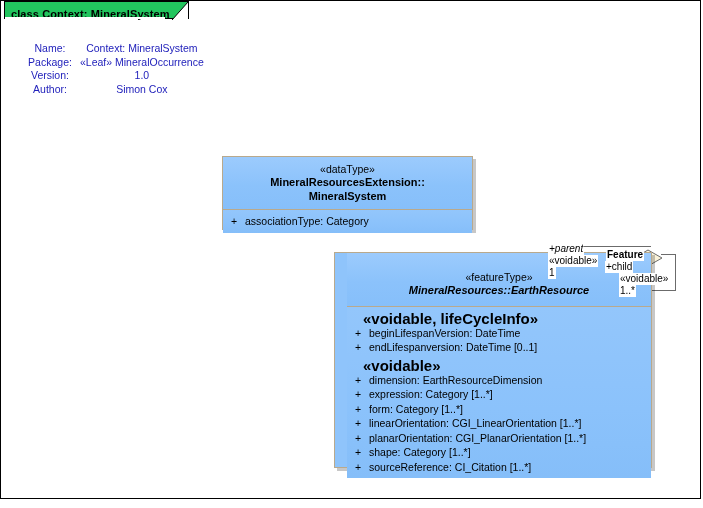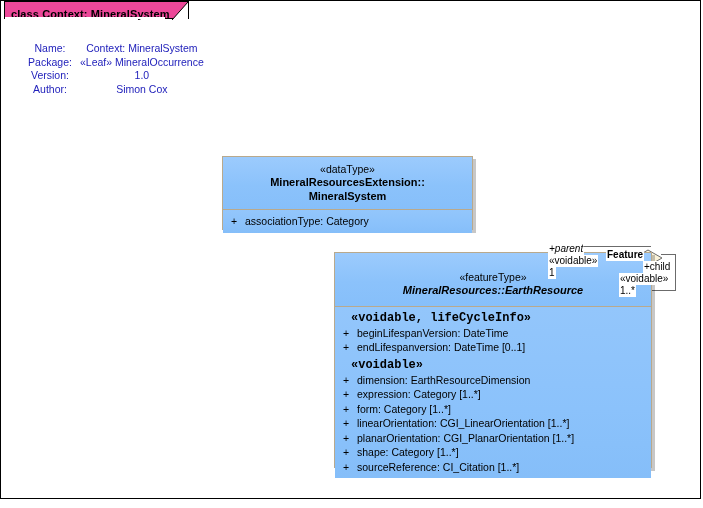--- a/index.html
+++ b/index.html
@@ -41,21 +41,21 @@
   }
   #diagram-tab .tab-body {
     position: relative;
     height: 18px;
     padding: 8px 0 0 6px;
     border: 1px solid #000000;
     border-bottom: 1px solid #000000;
     box-sizing: border-box;
     display: flex;
     align-items: center;
-    background: #ec4899;
+    background: #22c55e;
   }
   #diagram-tab .tab-label {
     font-size: 11px;
     font-weight: bold;
     color: #000000;
     white-space: nowrap;
     letter-spacing: 0.1px;
     padding-right: 18px;
   }
   
@@ -143,27 +143,26 @@
   .attr-vis {
     width: 22px;
     text-align: center;
     flex: 0 0 22px;
     font-size: 10.5px;
   }
   .attr-text {
     flex: 1 1 auto;
   }
   .group-row {
-    font-size: 12px;
+    font-size: 15px;
     font-weight: bold;
     color: #000000;
     line-height: 15px;
     padding-left: 16px;
     white-space: nowrap;
-    font-family: Liberation Mono, monospace;
   }
 
   
   #assoc-layer {
     position: absolute;
     left: 0;
     top: 0;
     width: 703px;
     height: 508px;
     pointer-events: none;
@@ -255,21 +254,21 @@
     </div>
     <div class="uml-divider"></div>
     <div class="uml-compartment">
       <div class="attr-row">
         <span class="attr-vis">+</span>
         <span class="attr-text">associationType: Category</span>
       </div>
     </div>
   </div>
 
-  <div class="uml-class" style="left:334px; top:252px; width:318px; height:216px;">
+  <div class="uml-class" style="left:334px; top:252px; width:318px; height:216px;padding-left:12px;">
     <div class="uml-header" style="padding-top:18px; padding-bottom:8px;">
       <div class="uml-stereotype">«featureType»</div>
       <div class="uml-name italic">MineralResources::EarthResource</div>
     </div>
     <div class="uml-divider"></div>
     <div class="uml-compartment">
 
       <div class="group-row">«voidable, lifeCycleInfo»</div>
       <div class="attr-row">
         <span class="attr-vis">+</span>
@@ -312,17 +311,17 @@
 
     </div>
   </div>
 
   <div class="assoc-label" style="left:548px; top:243px;font-style:italic;">+parent</div>
   <div class="assoc-label" style="left:548px; top:255px;">«voidable»</div>
   <div class="assoc-label" style="left:548px; top:267px;">1</div>
 
   <div class="assoc-name" style="left:606px; top:249px;font-weight:bold;">Feature</div>
 
-  <div class="assoc-label" style="left:643px; top:261px;">+child</div>
+  <div class="assoc-label" style="left:605px; top:261px;">+child</div>
   <div class="assoc-label" style="left:619px; top:273px;">«voidable»</div>
   <div class="assoc-label" style="left:619px; top:285px;">1..*</div>
 
 </div>
 
 </body></html>

